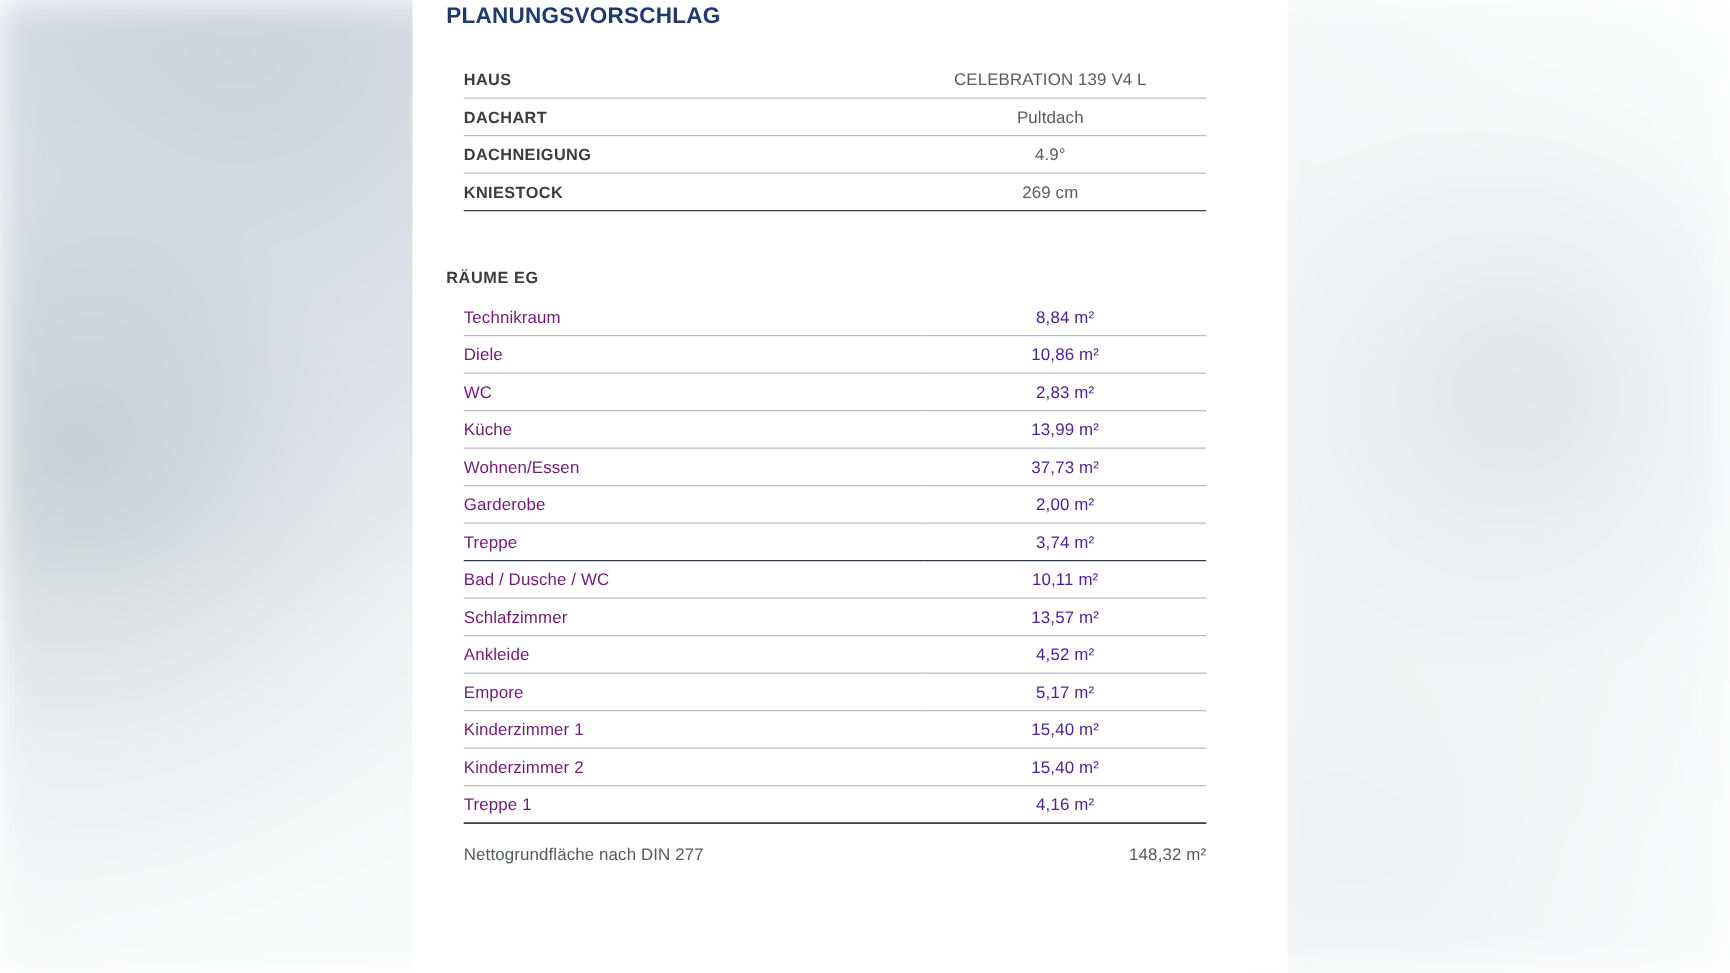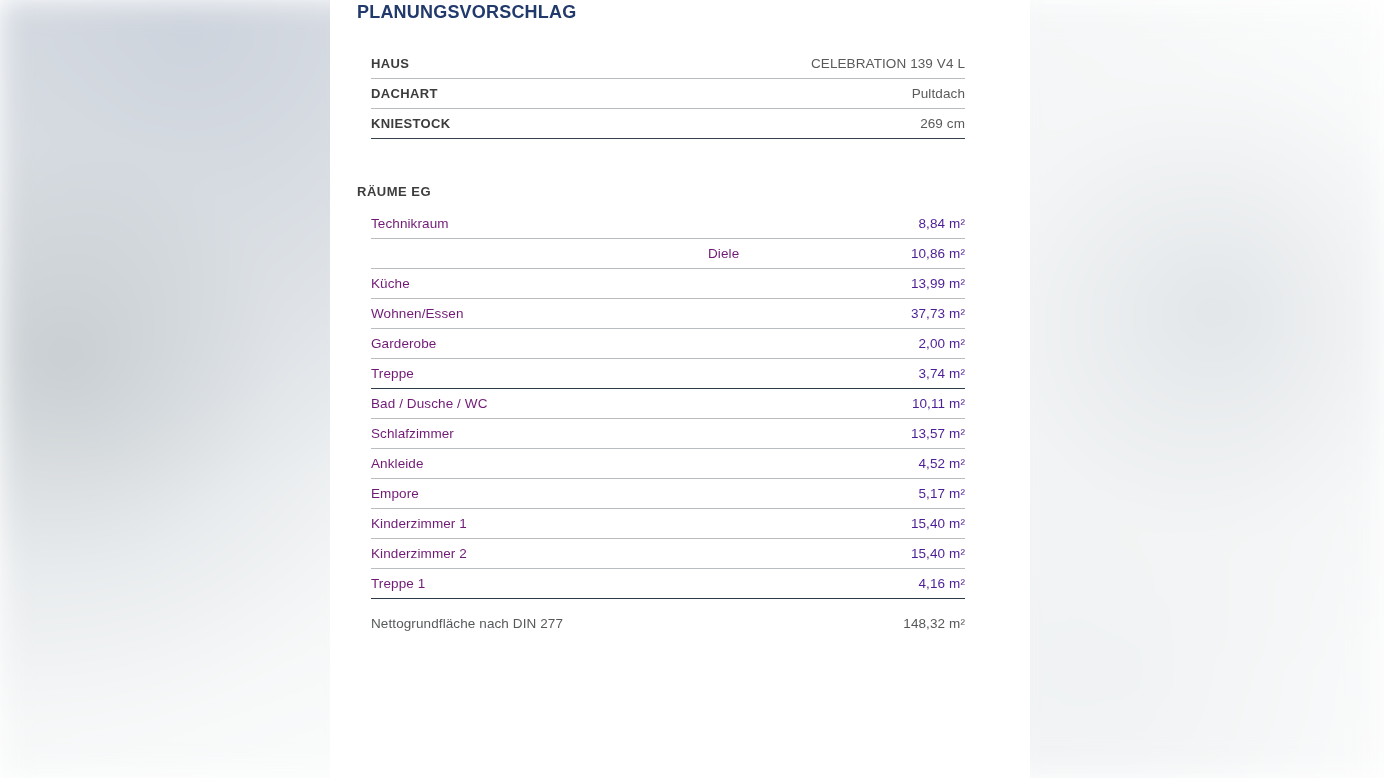--- a/index.html
+++ b/index.html
@@ -92,21 +92,21 @@
   .row .cell-label,
   .row .cell-value {
     border-bottom: 1px solid #b9bdc0;
     height: 29px;
     line-height: 28px;
     font-size: 13.5px;
     white-space: nowrap;
     overflow: hidden;
   }
   .row .cell-label { text-align: left; }
-  .row .cell-value { text-align: right; }
+  .row .cell-value { text-align: center; }
 
   
   .header-table { margin-top: 27px; }
   .header-table .cell-label {
     font-weight: 700;
     color: #3c3c3c;
     letter-spacing: 0.35px;
     font-size: 13px;
   }
   .header-table .cell-value {
@@ -176,38 +176,46 @@
     <table class="spec-table header-table">
       <tbody>
           <tr class="row">
             <td class="cell-label" style="width: 58%;">HAUS</td>
             <td class="cell-value">CELEBRATION 139 V4 L</td>
           </tr>
           <tr class="row">
             <td class="cell-label" style="width: 58%;">DACHART</td>
             <td class="cell-value">Pultdach</td>
           </tr>
+          <tr class="row">
+            <td class="cell-label" style="width: 58%;">DACHNEIGUNG</td>
+            <td class="cell-value">4.9°</td>
+          </tr>
           <tr class="row last-row">
             <td class="cell-label" style="width: 58%;">KNIESTOCK</td>
             <td class="cell-value">269 cm</td>
           </tr>
         </tbody>
     </table>
 
     <div class="section-heading">RÄUME EG</div>
 
     <table class="spec-table rooms-table">
       <tbody>
           <tr class="row">
             <td class="cell-label" style="width: 62%;">Technikraum</td>
             <td class="cell-value"><span>8,84</span><span>&nbsp;</span><span>m²</span></td>
           </tr>
           <tr class="row">
-            <td class="cell-label" style="width: 62%; text-align: right;">Diele</td>
+            <td class="cell-label" style="width: 62%;">Diele</td>
             <td class="cell-value"><span>10,86</span><span>&nbsp;</span><span>m²</span></td>
+          </tr>
+          <tr class="row">
+            <td class="cell-label" style="width: 62%;">WC</td>
+            <td class="cell-value"><span>2,83</span><span>&nbsp;</span><span>m²</span></td>
           </tr>
           <tr class="row">
             <td class="cell-label" style="width: 62%;">Küche</td>
             <td class="cell-value"><span>13,99</span><span>&nbsp;</span><span>m²</span></td>
           </tr>
           <tr class="row">
             <td class="cell-label" style="width: 62%;">Wohnen/Essen</td>
             <td class="cell-value"><span>37,73</span><span>&nbsp;</span><span>m²</span></td>
           </tr>
           <tr class="row">

